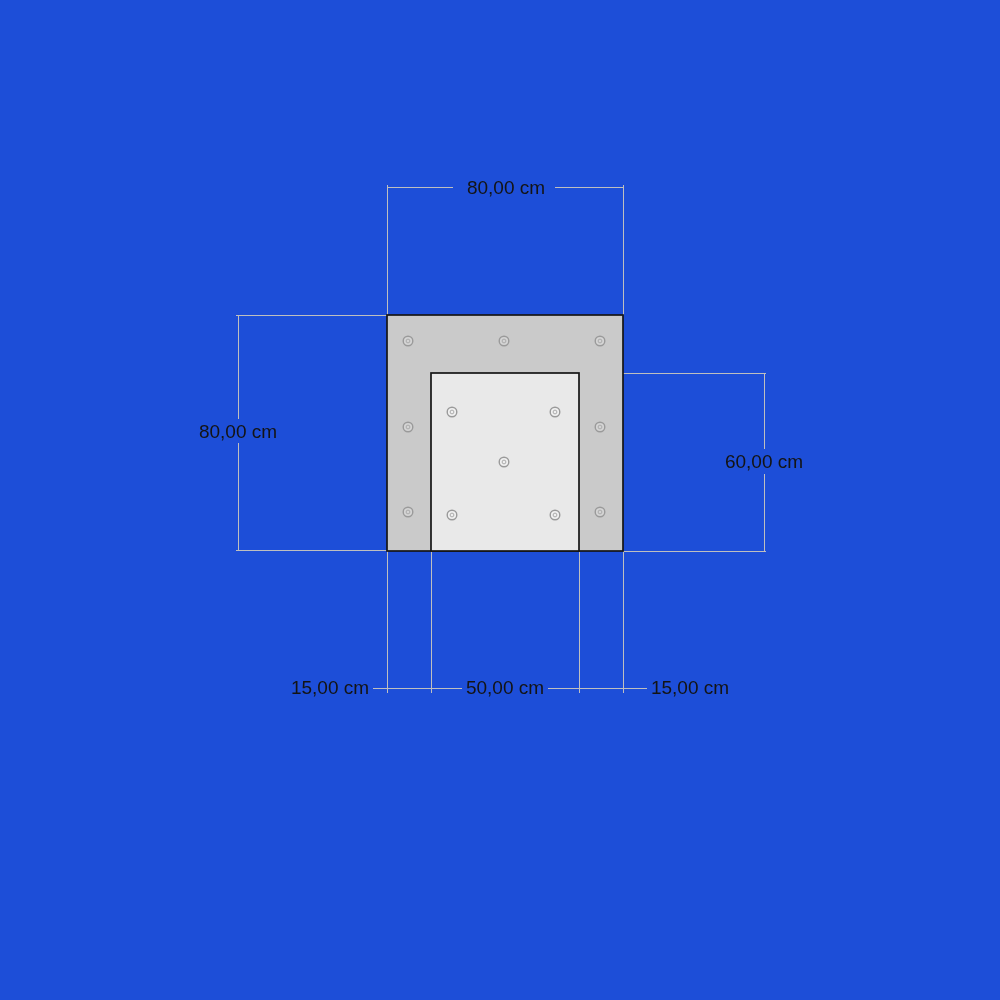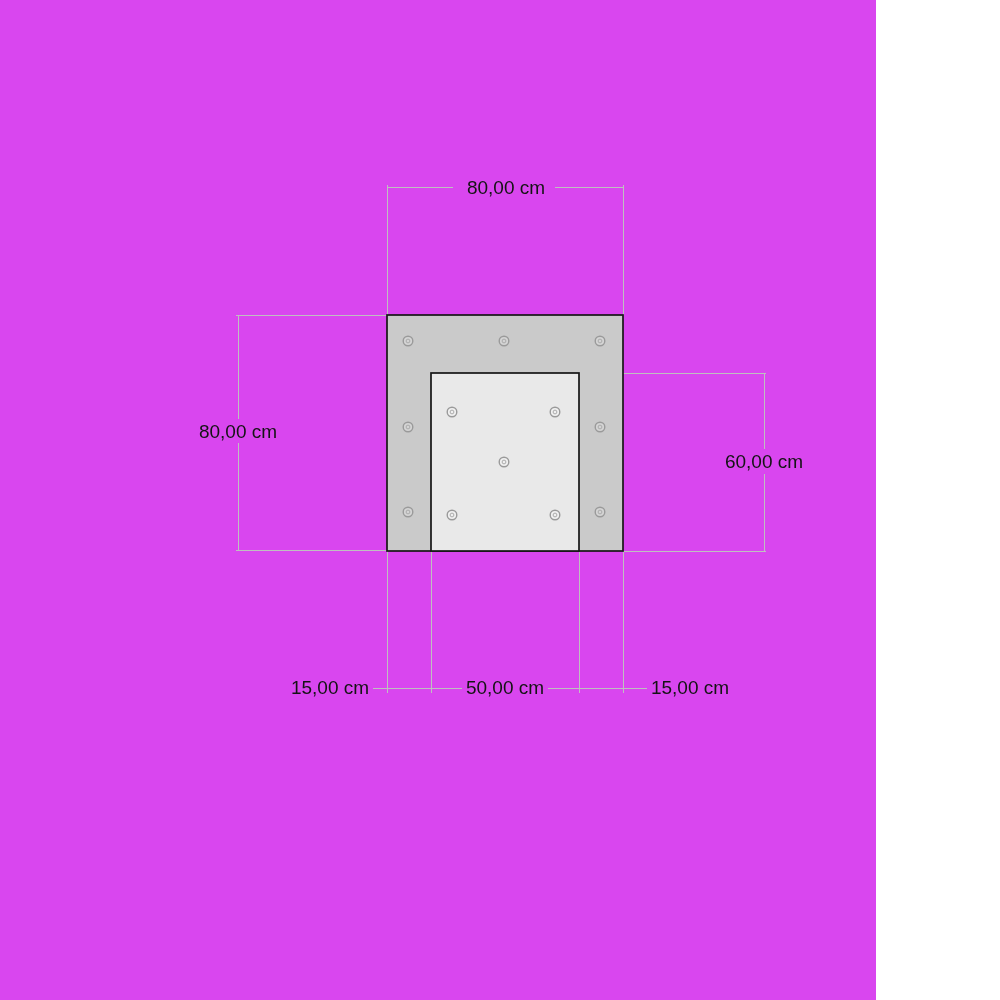--- a/index.html
+++ b/index.html
@@ -6,23 +6,23 @@
     margin: 0;
     padding: 0;
     width: 1000px;
     height: 1000px;
     background: #ffffff;
     overflow: hidden;
     font-family: "Liberation Sans", sans-serif;
   }
   .stage {
     position: relative;
-    width: 876px;
+    width: 1000px;
     height: 1000px;
-    background: #d946ef;
+    background: #1d4ed8;
     text-decoration: underline;
   }
   svg { display: block; }
 
   .dim-line {
     stroke: #bfbfbf;
     stroke-width: 1;
     fill: none;
     shape-rendering: crispEdges;
   }

